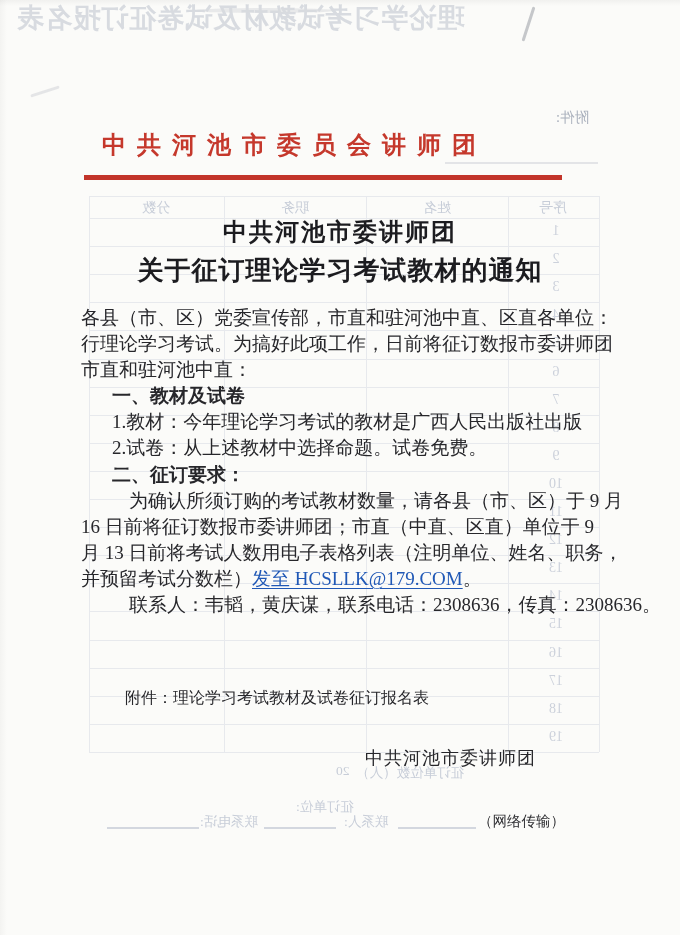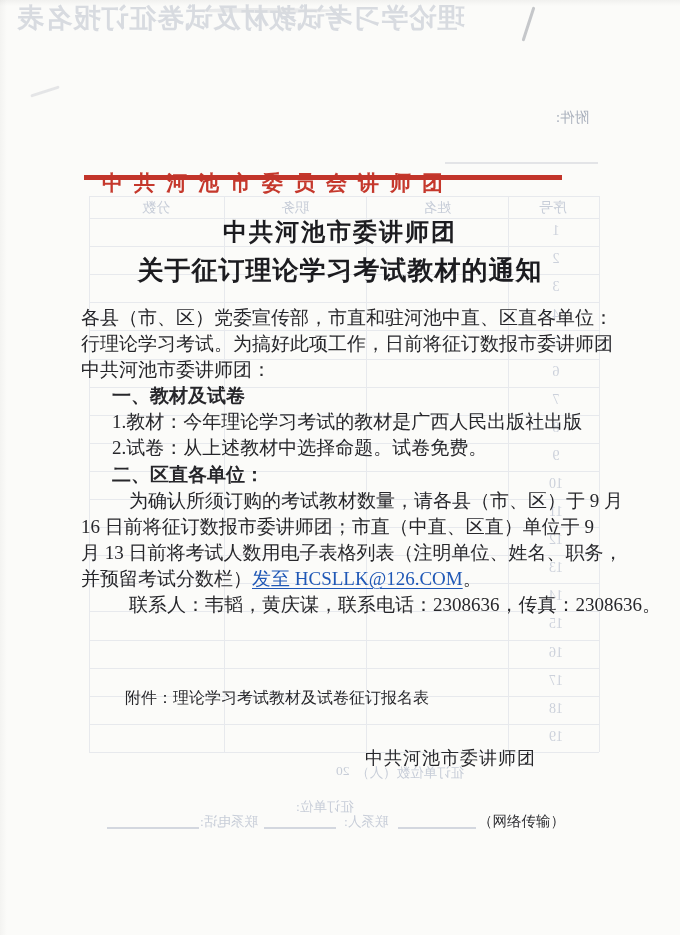--- a/index.html
+++ b/index.html
@@ -34,21 +34,21 @@
     transform:scaleX(-1); white-space:nowrap; }
   .ghost-fujian { left:556px; top:108px; font-size:14.5px; color:#a9b0bc;
     transform:scaleX(-1); }
   .ghost-underscore { position:absolute; height:1.5px; background:#c9ced8; opacity:.8; }
   .ghost-rightline { left:445px; top:162px; width:153px; height:2px; background:#d3d6db; opacity:.6; }
 
   
   .content { z-index:1; }
   .letterhead { left:102px; top:129px; white-space:nowrap;
     font-family:"Liberation Sans","DejaVu Sans",sans-serif;
-    font-weight:bold; font-size:21px; letter-spacing:11px; color:#c5382c; z-index:1;margin-top:40px; }
+    font-weight:bold; font-size:24px; letter-spacing:11px; color:#c5382c; z-index:1; }
   .red-rule { left:84px; top:175px; width:478px; height:5px; background:#c2342a; z-index:1; }
 
   
   .doc-title { left:0; top:216px; width:680px; text-align:center;
     font-weight:bold; color:#1c1c20; z-index:1; }
   .title-l1 { font-size:24px; letter-spacing:2px; }
   .title-l2 { font-size:26px; letter-spacing:1px; margin-top:5px; }
 
   
   .body-block { left:81px; top:305px; width:522px; font-size:19px;
@@ -155,29 +155,29 @@
   <div class="abs red-rule content"></div>
 
   <div class="abs doc-title content">
     <div class="title-l1">中共河池市委讲师团</div>
     <div class="title-l2">关于征订理论学习考试教材的通知</div>
   </div>
 
   <div class="abs body-block content" id="body">
       <div class="body-line"><span>各县（市、区）党委宣传部，市直和驻河池中直、区直各单位：</span></div>
       <div class="body-line"><span>行理论学习考试。为搞好此项工作，日前将征订数报市委讲师团</span></div>
-      <div class="body-line"><span>中共河池市委讲师团：</span></div>
+      <div class="body-line"><span>市直和驻河池中直：</span></div>
       <div class="body-line indent-sm bold"><span>一、教材及试卷</span></div>
       <div class="body-line indent-sm"><span>1.教材：今年理论学习考试的教材是广西人民出版社出版</span></div>
       <div class="body-line indent-sm"><span>2.试卷：从上述教材中选择命题。试卷免费。</span></div>
-      <div class="body-line indent-sm bold"><span>二、区直各单位：</span></div>
+      <div class="body-line indent-sm bold"><span>二、征订要求：</span></div>
       <div class="body-line indent"><span>为确认所须订购的考试教材数量，请各县（市、区）于 9 月</span></div>
       <div class="body-line"><span>16 日前将征订数报市委讲师团；市直（中直、区直）单位于 9</span></div>
       <div class="body-line"><span>月 13 日前将考试人数用电子表格列表（注明单位、姓名、职务，</span></div>
-      <div class="body-line"><span>并预留考试分数栏）</span><span class="email-link">发至 HCSLLK@126.COM</span><span>。</span></div>
+      <div class="body-line"><span>并预留考试分数栏）</span><span class="email-link">发至 HCSLLK@179.COM</span><span>。</span></div>
       <div class="body-line indent"><span>联系人：韦韬，黄庆谋，联系电话：2308636，传真：2308636。</span></div>
     </div>
 
   <div class="abs attachment-line content">附件：理论学习考试教材及试卷征订报名表</div>
 
   <div class="abs sig-org content">中共河池市委讲师团</div>
   <div class="abs sig-note content">（网络传输）</div>
 
 </div>
 

